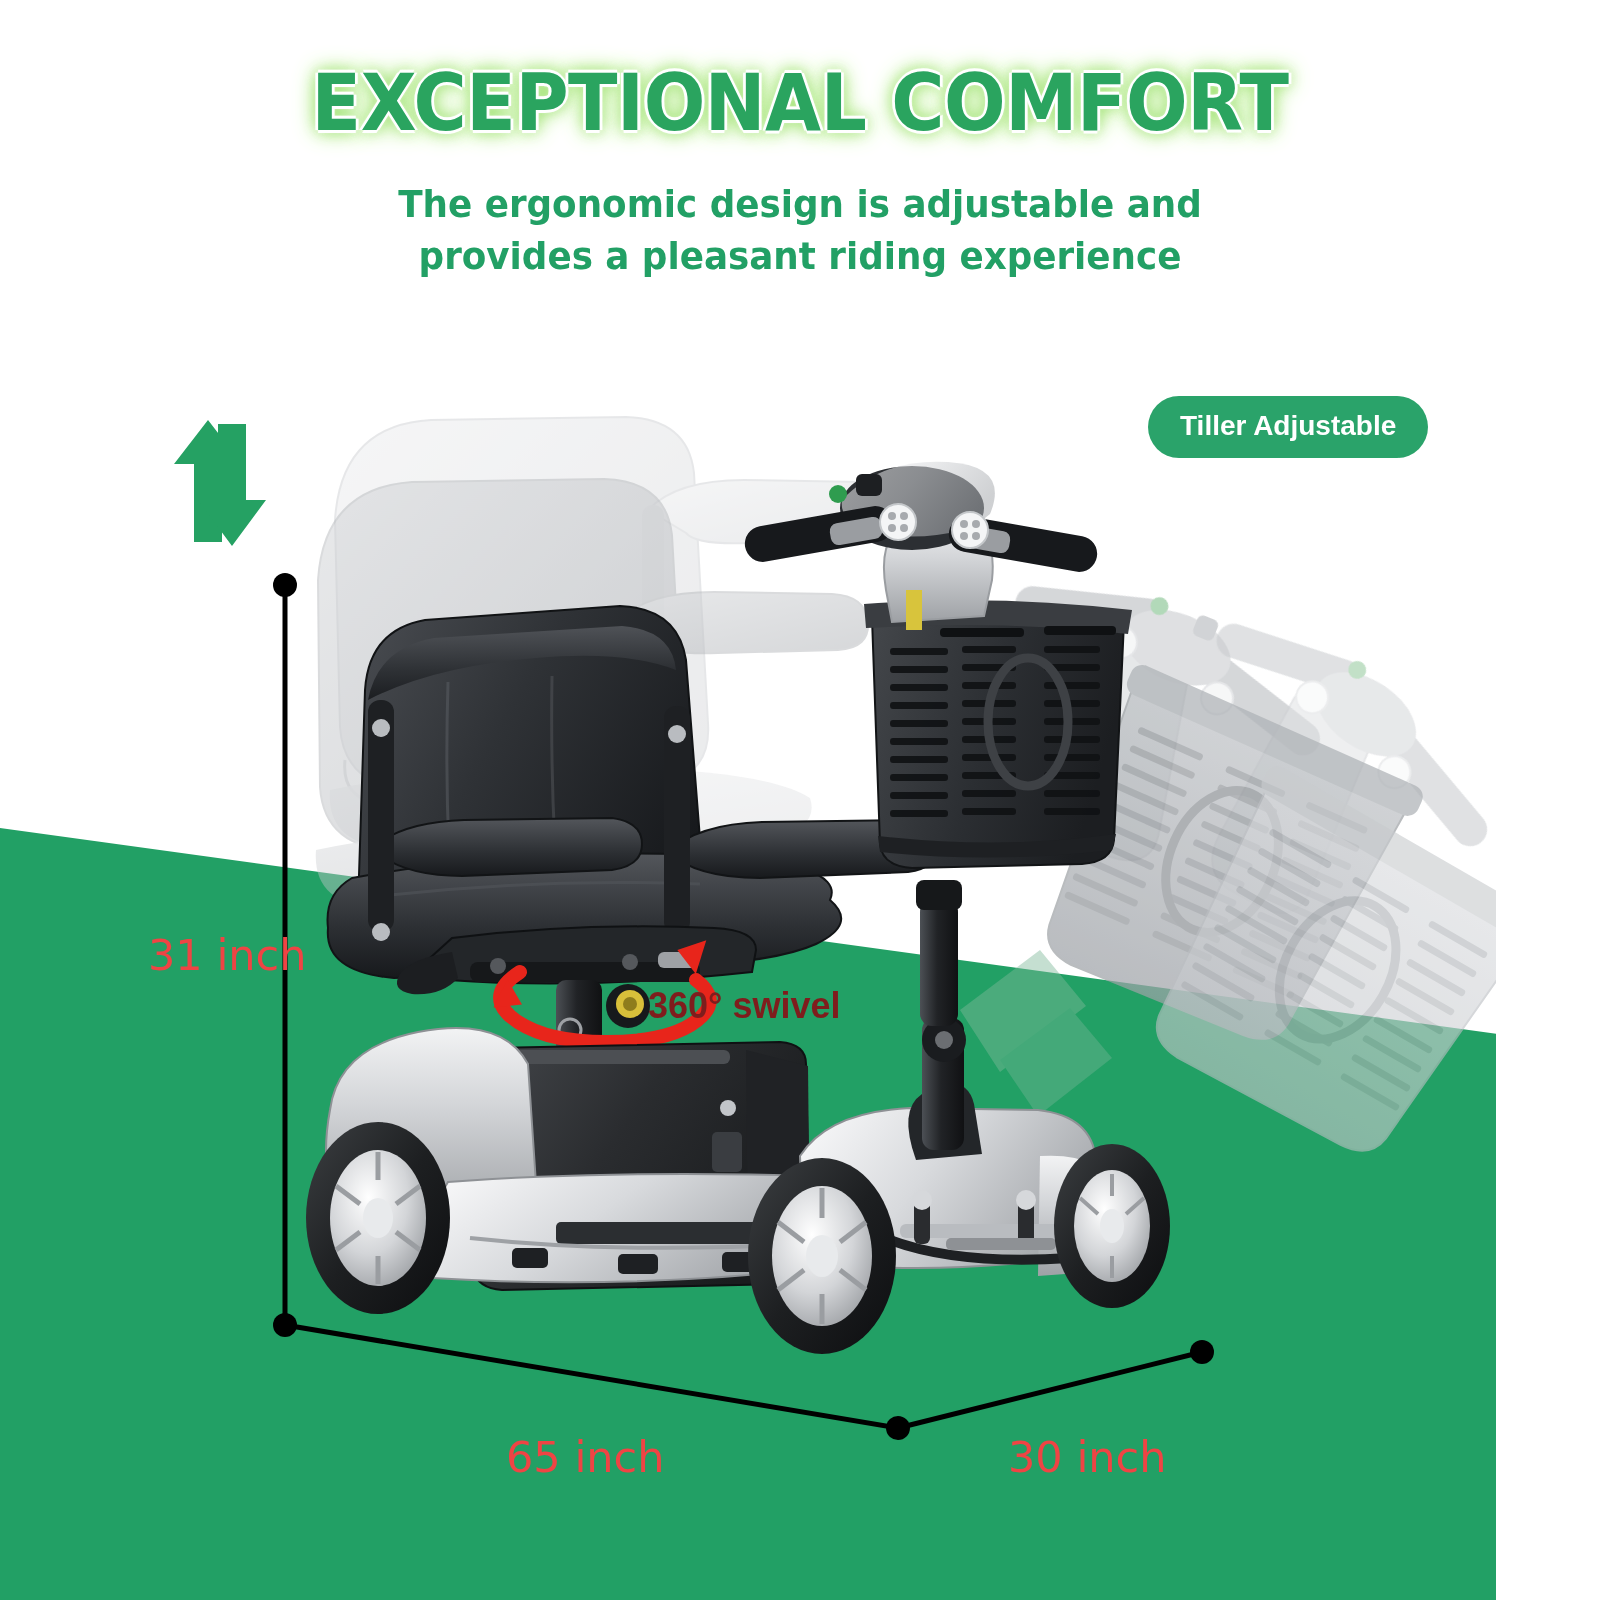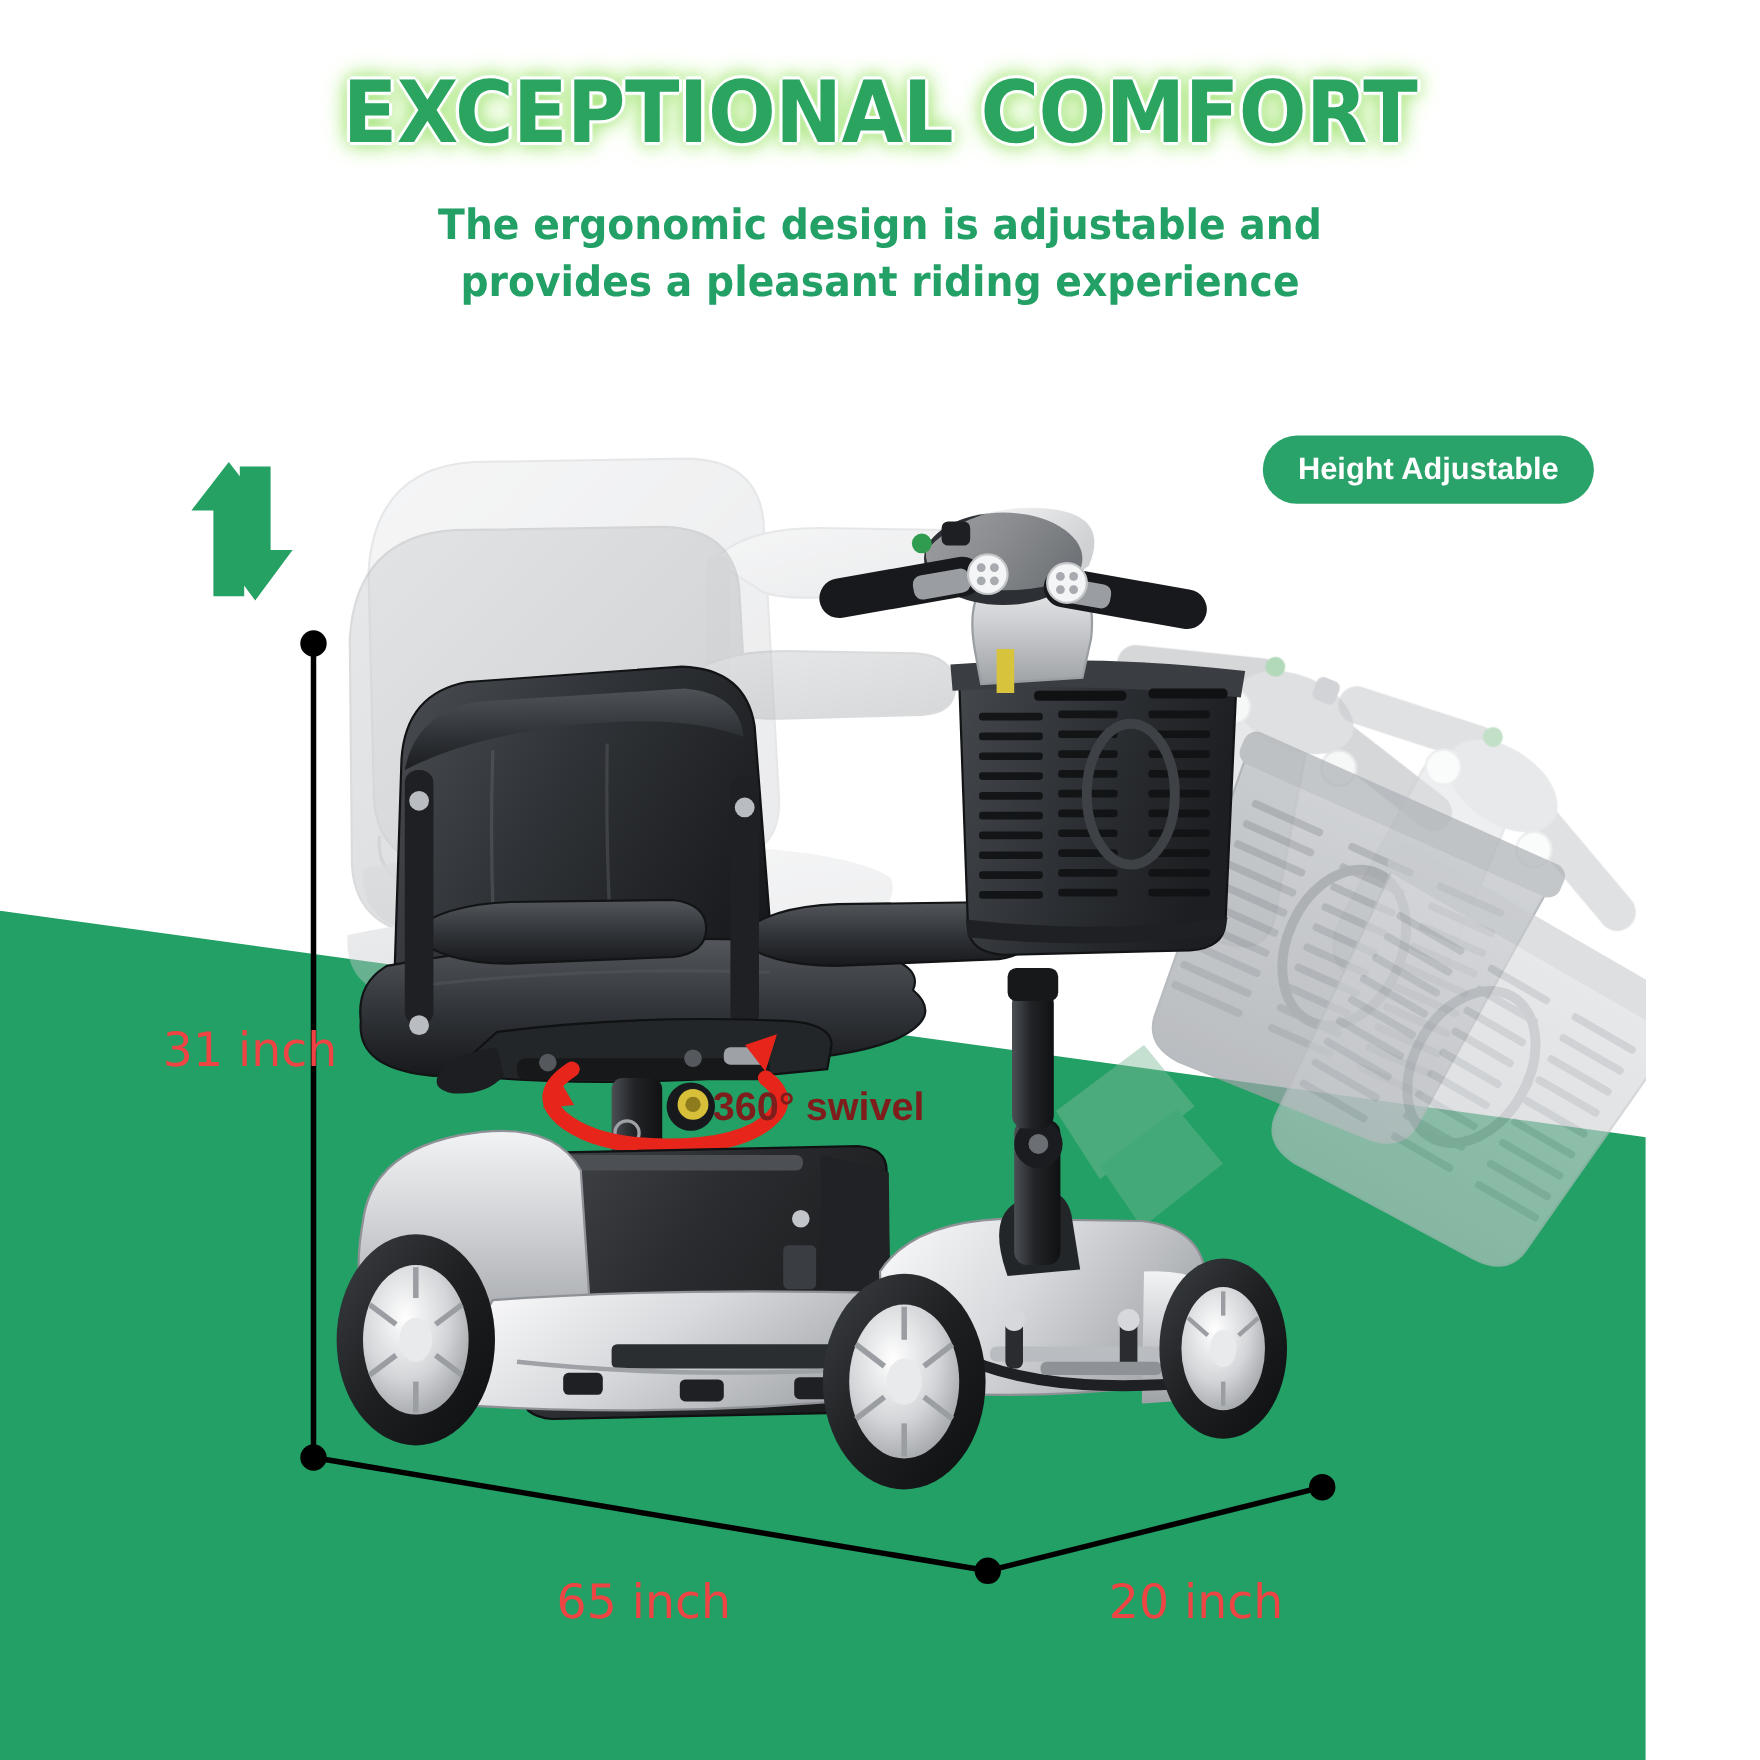--- a/index.html
+++ b/index.html
@@ -519,21 +519,21 @@
       <circle cx="838" cy="494" r="9" fill="#2f9c4f"></circle>
     </g>
   </svg>
 
   <div class="title">EXCEPTIONAL COMFORT</div>
   <div class="subtitle">
     <div>The ergonomic design is adjustable and</div>
     <div>provides a pleasant riding experience</div>
   </div>
 
-  <div class="pill pill-tiller">Height Adjustable</div>
+  <div class="pill pill-tiller">Tiller Adjustable</div>
 
   <svg class="ud-arrow" width="120" height="160" viewBox="0 0 120 160">
     <path d="M34 52 L34 130 L62 130 L62 52 L82 52 L48 8 L14 52 Z" fill="#25a163"></path>
     <path d="M58 104 L58 28 L86 28 L86 104 L106 104 L72 150 L38 104 Z" fill="#25a163" transform="translate(0,-16)"></path>
   </svg>
 
   <svg class="dim-layer" viewBox="0 0 1600 1600">
 
     <line x1="285" y1="585" x2="285" y2="1325" stroke="#000000" stroke-width="5"></line>
     <circle cx="285" cy="585" r="12" fill="#000000"></circle>
@@ -541,17 +541,17 @@
 
     <line x1="285" y1="1325" x2="898" y2="1428" stroke="#000000" stroke-width="5"></line>
     <circle cx="898" cy="1428" r="12" fill="#000000"></circle>
 
     <line x1="898" y1="1428" x2="1202" y2="1352" stroke="#000000" stroke-width="5"></line>
     <circle cx="1202" cy="1352" r="12" fill="#000000"></circle>
   </svg>
 
   <div class="dim-label lbl-31">31 inch</div>
   <div class="dim-label lbl-39">65 inch</div>
-  <div class="dim-label lbl-20">20 inch</div>
+  <div class="dim-label lbl-20">30 inch</div>
 
   <div class="swivel-text">360° swivel</div>
 
 </div>
 
 </body></html>

